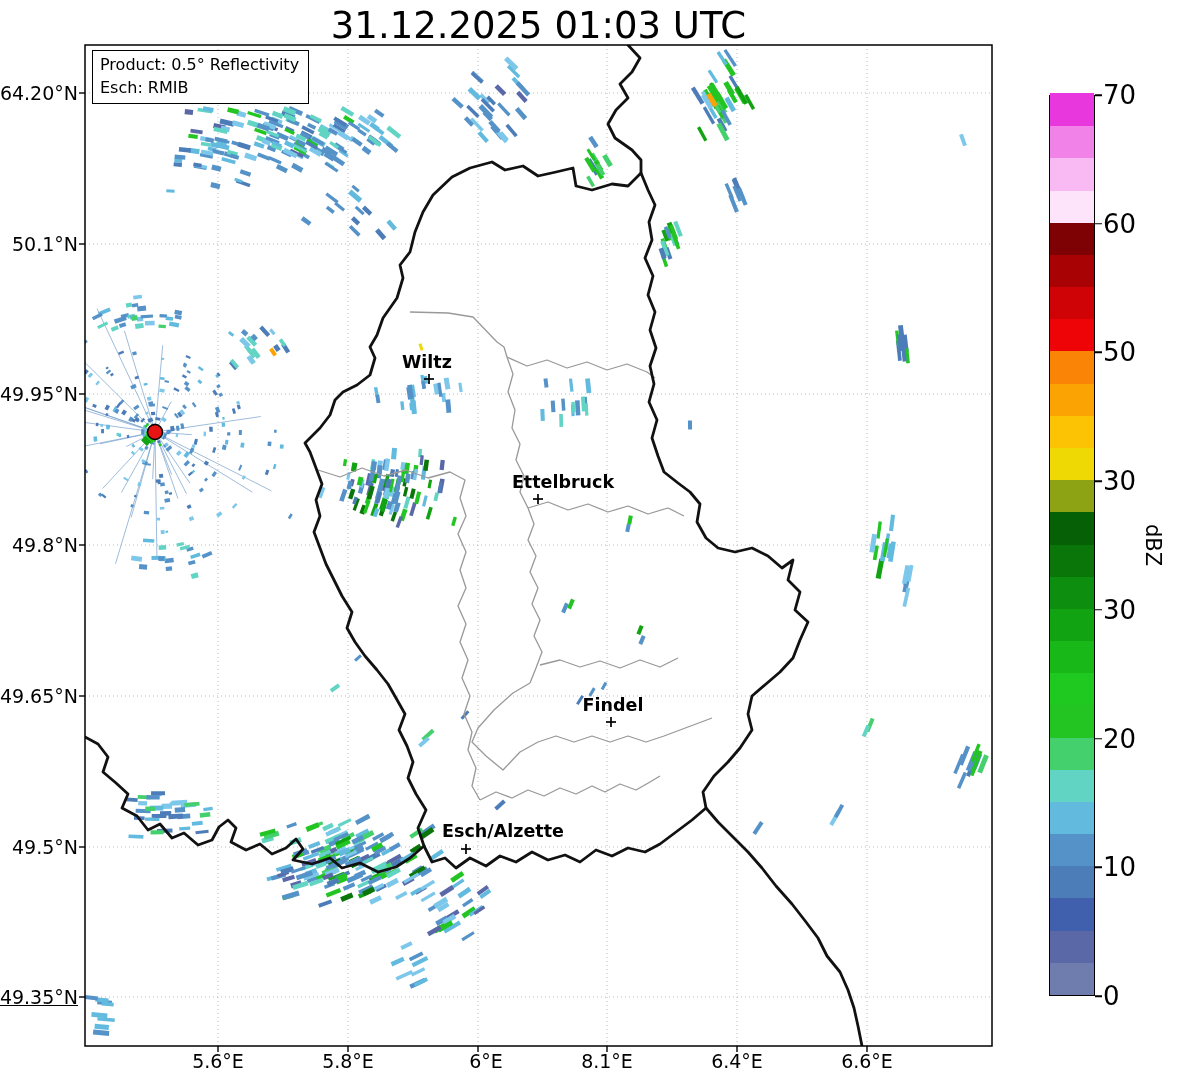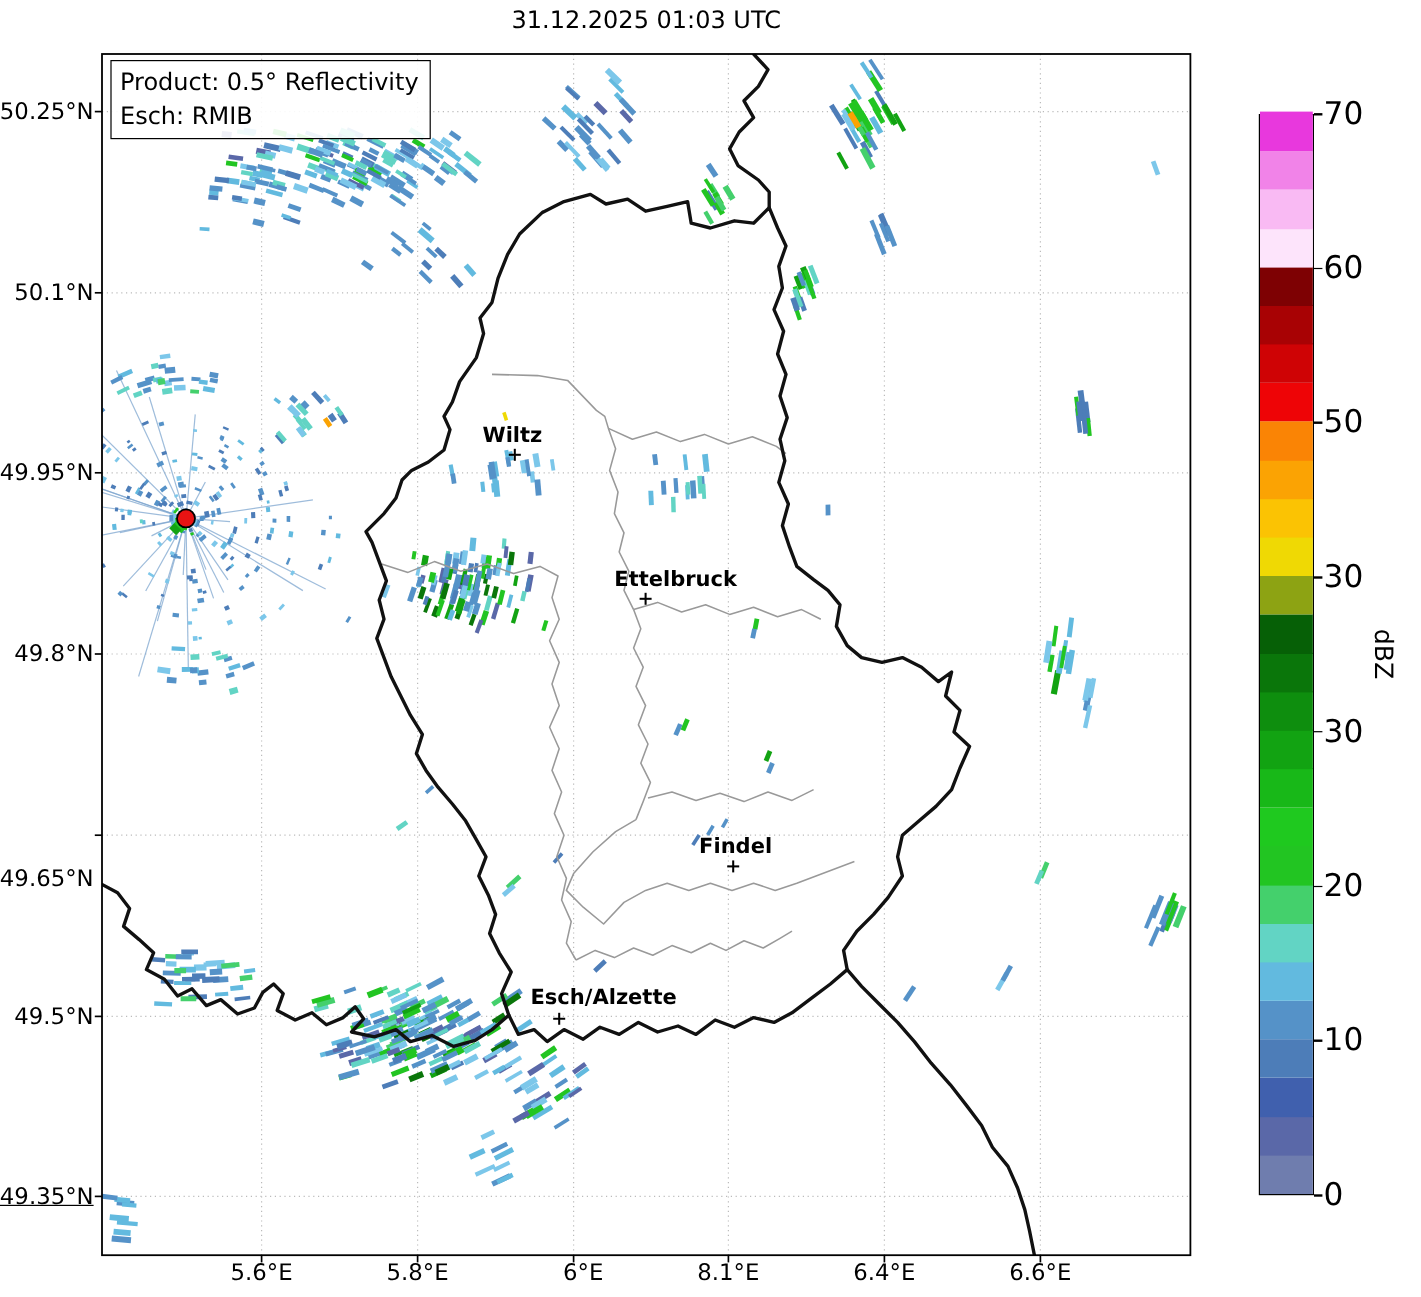--- a/index.html
+++ b/index.html
@@ -1,22 +1,22 @@
 <!DOCTYPE html>
 <html><head>
 <meta charset="utf-8">
 <style>
   html,body{margin:0;padding:0;background:#fff;}
   #canvas{position:relative;width:1184px;height:1081px;background:#fff;overflow:hidden;
           font-family:"DejaVu Sans","Liberation Sans",sans-serif;}
   #title{position:absolute;left:85px;top:4px;width:907px;text-align:center;
-         font-size:20px;color:#000;}
+         font-size:37px;color:#000;}
   #map-svg{position:absolute;left:0;top:0;}
   #infobox{position:absolute;left:92px;top:50px;border:1.5px solid #000;background:rgba(255,255,255,.9);
-           padding:3px 9px 4px 7px;font-size:20px;line-height:1.42;color:#000;z-index:5;}
+           padding:3px 9px 4px 7px;font-size:16px;line-height:1.42;color:#000;z-index:5;}
   .latlab{position:absolute;right:1106px;transform:translateY(-50%);font-size:19px;color:#000;white-space:nowrap;}
   .lonlab{position:absolute;top:1050px;transform:translateX(-50%);font-size:19px;color:#000;white-space:nowrap;}
   #cbar{position:absolute;left:1049px;top:95px;width:46px;height:901px;border:1.2px solid #000;box-sizing:border-box;}
   .cbblock{position:absolute;left:0;width:100%;}
   .cbtick{position:absolute;left:1103px;transform:translateY(-50%);font-size:26px;color:#000;}
   .cbtickmark{position:absolute;left:1095px;width:7px;height:1.5px;background:#000;transform:translateY(-50%);}
   #cblabel{position:absolute;left:1132px;top:545px;transform:translate(0,-50%) rotate(90deg);
            transform-origin:center;font-size:21px;color:#000;}
 </style>
 </head>
@@ -1041,25 +1041,25 @@
       <div class="cbblock" style="bottom: 643.571px; height: 32.7786px; background: rgb(238, 4, 6);"></div>
       <div class="cbblock" style="bottom: 675.75px; height: 32.7786px; background: rgb(207, 3, 5);"></div>
       <div class="cbblock" style="bottom: 707.929px; height: 32.7786px; background: rgb(168, 2, 4);"></div>
       <div class="cbblock" style="bottom: 740.107px; height: 32.7786px; background: rgb(126, 1, 3);"></div>
       <div class="cbblock" style="bottom: 772.286px; height: 32.7786px; background: rgb(253, 228, 251);"></div>
       <div class="cbblock" style="bottom: 804.464px; height: 32.7786px; background: rgb(249, 186, 243);"></div>
       <div class="cbblock" style="bottom: 836.643px; height: 32.7786px; background: rgb(241, 131, 232);"></div>
       <div class="cbblock" style="bottom: 868.821px; height: 32.7786px; background: rgb(232, 56, 221);"></div>
     </div>
   <div id="cblabel">dBZ</div>
-<div class="latlab" style="top: 93px;">50.25°N</div>
+<div class="latlab" style="top: 93px;">64.20°N</div>
     <div class="latlab" style="top: 244px;">50.1°N</div>
     <div class="latlab" style="top: 394px;">49.95°N</div>
     <div class="latlab" style="top: 545px;">49.8°N</div>
-    <div class="latlab" style="top: 696px; margin-top: 36px;">49.65°N</div>
+    <div class="latlab" style="top: 696px;">49.65°N</div>
     <div class="latlab" style="top: 847px;">49.5°N</div>
     <div class="latlab" style="top: 997px; text-decoration: underline;">49.35°N</div>
     <div class="lonlab" style="left: 218px;">5.6°E</div>
     <div class="lonlab" style="left: 348px;">5.8°E</div>
     <div class="lonlab" style="left: 486px;">6°E</div>
     <div class="lonlab" style="left: 607px;">8.1°E</div>
     <div class="lonlab" style="left: 737px;">6.4°E</div>
     <div class="lonlab" style="left: 867px;">6.6°E</div>
     <div class="cbtickmark" style="top: 95px;"></div>
     <div class="cbtick" style="top: 95px;">70</div>

